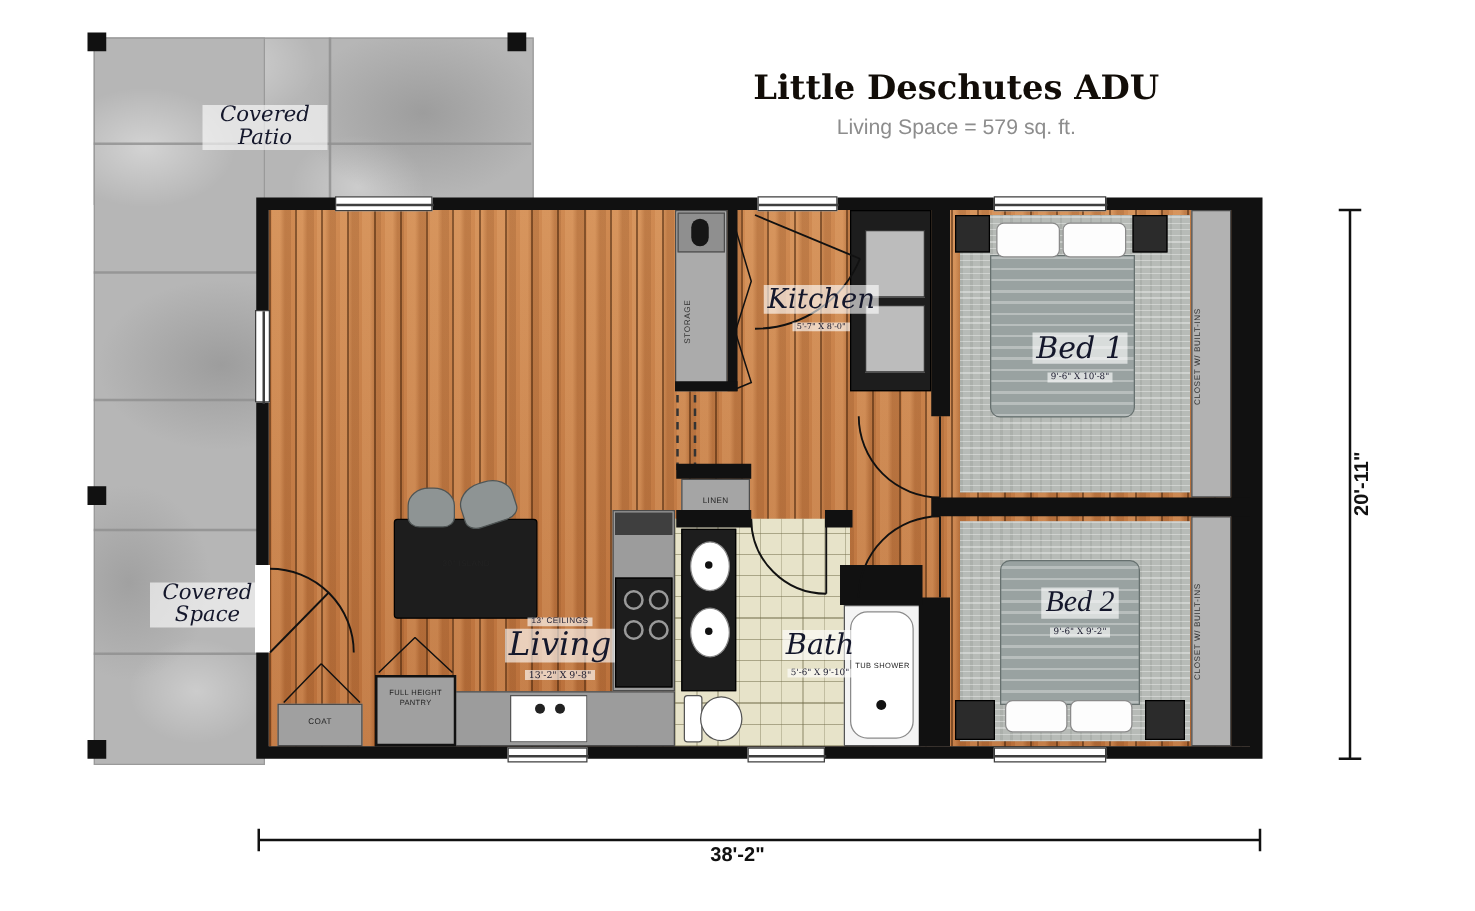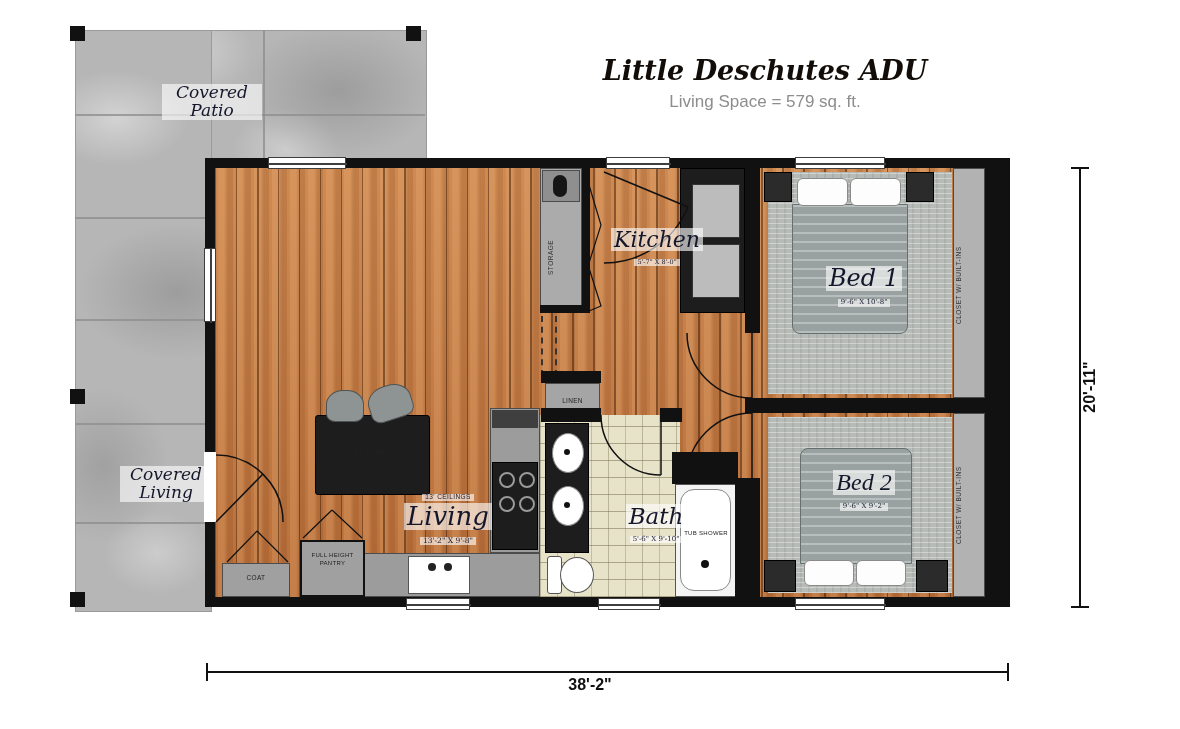--- a/index.html
+++ b/index.html
@@ -225,24 +225,24 @@
     <span class="dims" style="font-size:7px;">9'-6" X 10'-8"</span>
   </div>
   <div class="abs room-label" style="left:793px;top:470px;width:110px;">
     <span class="script" style="font-size:24px;font-family:Liberation Serif, serif;">Bed 2</span><br>
     <span class="dims" style="font-size:7px;">9'-6" X 9'-2"</span>
   </div>
   <div class="abs room-label script" style="left:146px;top:84px;width:100px;font-size:17px;">
     <span>Covered Patio</span>
   </div>
   <div class="abs room-label script" style="left:104px;top:466px;width:92px;font-size:17px;">
-    <span>Covered Living</span>
-  </div>
-
-  <div class="abs title" style="left:565px;top:55px;width:400px;font-style:italic;">Little Deschutes ADU</div>
+    <span>Covered Space</span>
+  </div>
+
+  <div class="abs title" style="left:565px;top:55px;width:400px;">Little Deschutes ADU</div>
   <div class="abs subtitle" style="left:565px;top:92px;width:400px;">Living Space = 579 sq. ft.</div>
 
   <div class="abs dimline" style="left:207px;top:671px;width:801px;height:2px;"></div>
   <div class="abs dimline" style="left:206px;top:663px;width:2px;height:18px;"></div>
   <div class="abs dimline" style="left:1007px;top:663px;width:2px;height:18px;"></div>
   <div class="abs dim-text" style="left:520px;top:676px;width:140px;">38'-2"</div>
 
   <div class="abs dimline" style="left:1079px;top:168px;width:2px;height:440px;"></div>
   <div class="abs dimline" style="left:1071px;top:167px;width:18px;height:2px;"></div>
   <div class="abs dimline" style="left:1071px;top:606px;width:18px;height:2px;"></div>

